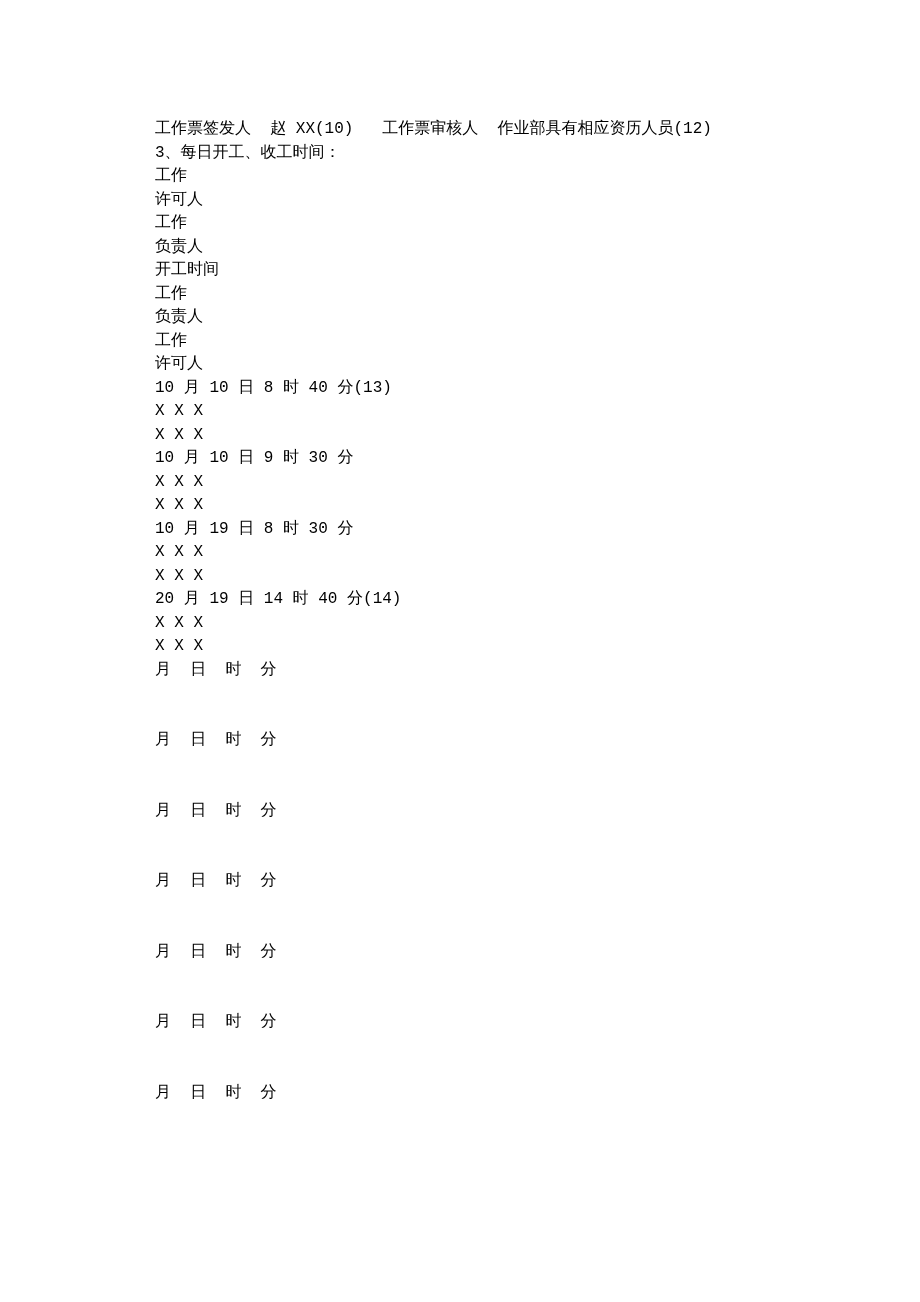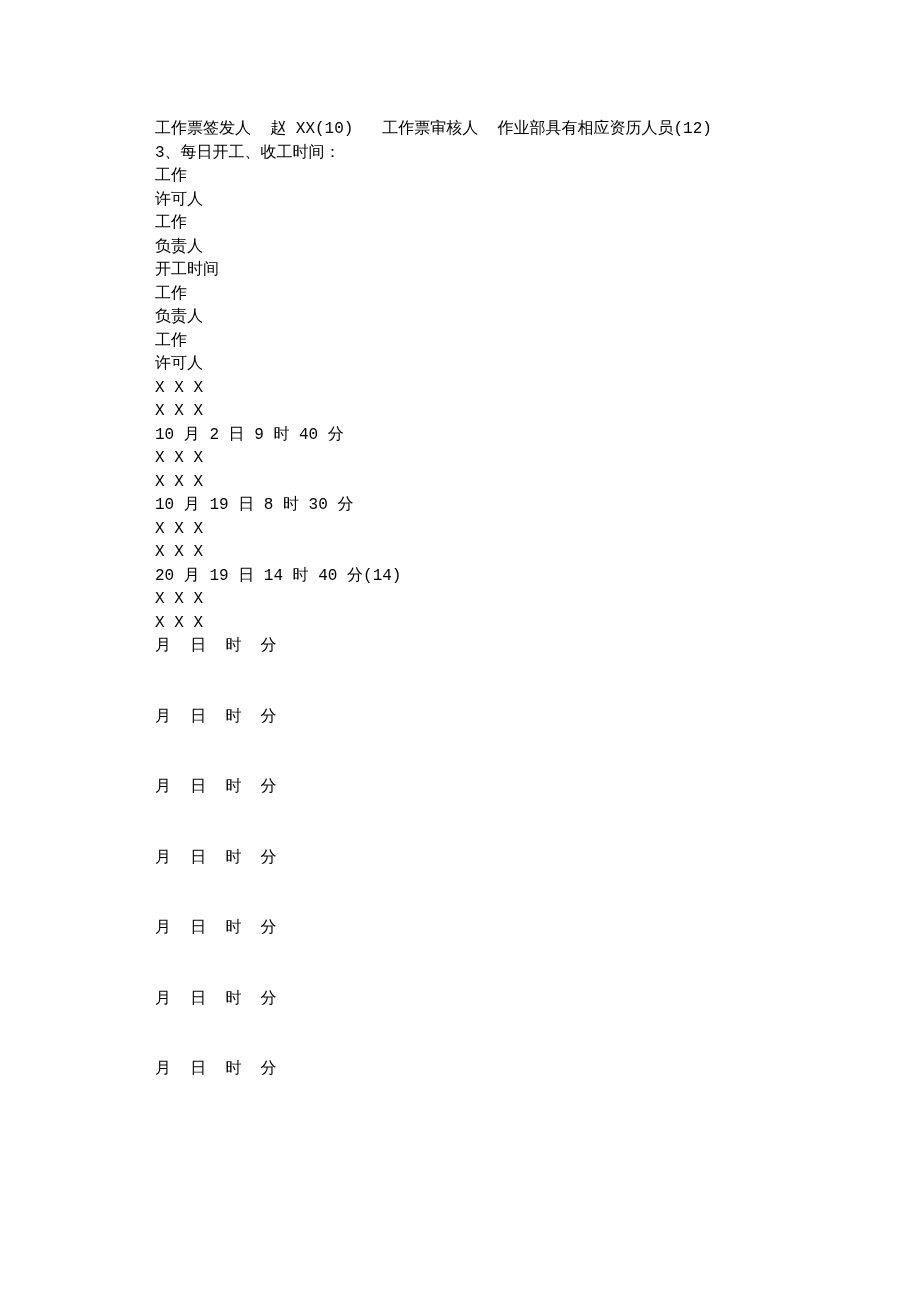--- a/index.html
+++ b/index.html
@@ -30,23 +30,24 @@
   <div class="line">3、每日开工、收工时间：</div>
   <div class="line">工作</div>
   <div class="line">许可人</div>
   <div class="line">工作</div>
   <div class="line">负责人</div>
   <div class="line">开工时间</div>
   <div class="line">工作</div>
   <div class="line">负责人</div>
   <div class="line">工作</div>
   <div class="line">许可人</div>
+  <div class="line">10 月 10 日 8 时 40 分(13)</div>
   <div class="line">X X X</div>
   <div class="line">X X X</div>
-  <div class="line">10 月 2 日 9 时 40 分</div>
+  <div class="line">10 月 10 日 9 时 30 分</div>
   <div class="line">X X X</div>
   <div class="line">X X X</div>
   <div class="line">10 月 19 日 8 时 30 分</div>
   <div class="line">X X X</div>
   <div class="line">X X X</div>
   <div class="line">20 月 19 日 14 时 40 分(14)</div>
   <div class="line">X X X</div>
   <div class="line">X X X</div>
   <div class="line">月  日  时  分</div>
   <div class="line">&nbsp;</div>

